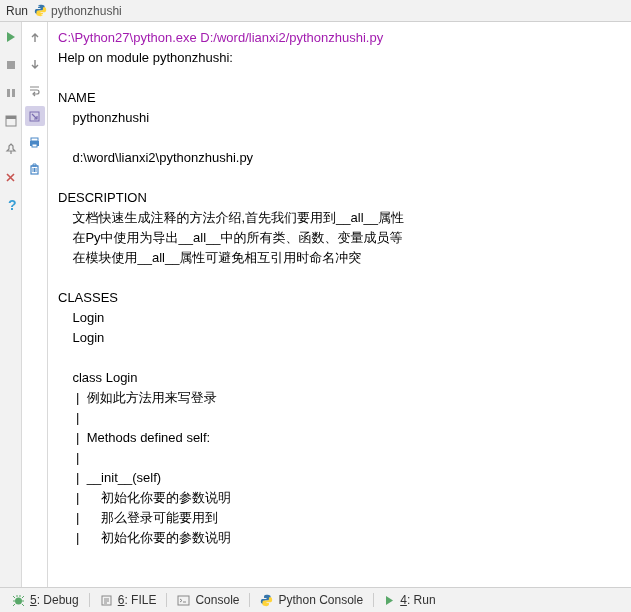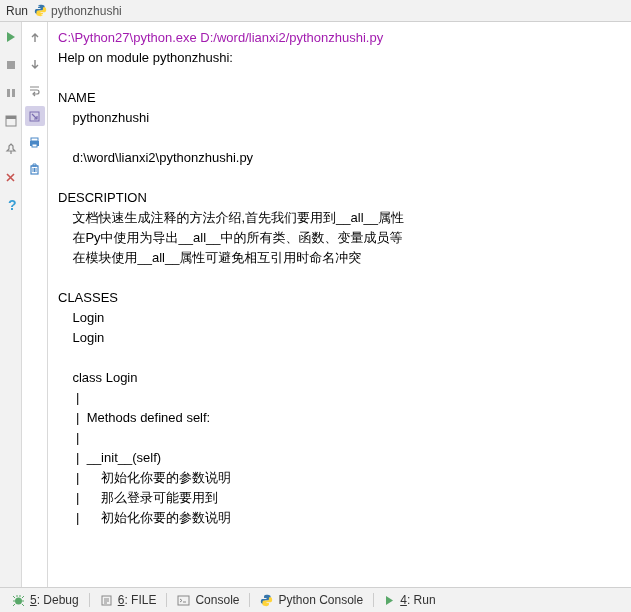--- a/index.html
+++ b/index.html
@@ -138,20 +138,21 @@
         <div class="blk">DESCRIPTION</div>
         <div class="blk">    文档快速生成注释的方法介绍,首先我们要用到__all__属性</div>
         <div class="blk">    在Py中使用为导出__all__中的所有类、函数、变量成员等</div>
         <div class="blk">    在模块使用__all__属性可避免相互引用时命名冲突</div>
         <div class="blk">&nbsp;</div>
         <div class="blk">CLASSES</div>
         <div class="blk">    Login</div>
         <div class="blk">    Login</div>
         <div class="blk">    </div>
         <div class="blk">    class Login</div>
+        <div class="blk">     |  例如此方法用来写登录</div>
         <div class="blk">     |  </div>
         <div class="blk">     |  Methods defined self:</div>
         <div class="blk">     |  </div>
         <div class="blk">     |  __init__(self)</div>
         <div class="blk">     |      初始化你要的参数说明</div>
         <div class="blk">     |      那么登录可能要用到</div>
         <div class="blk">     |      初始化你要的参数说明</div>
       </div>
   </div>
 

